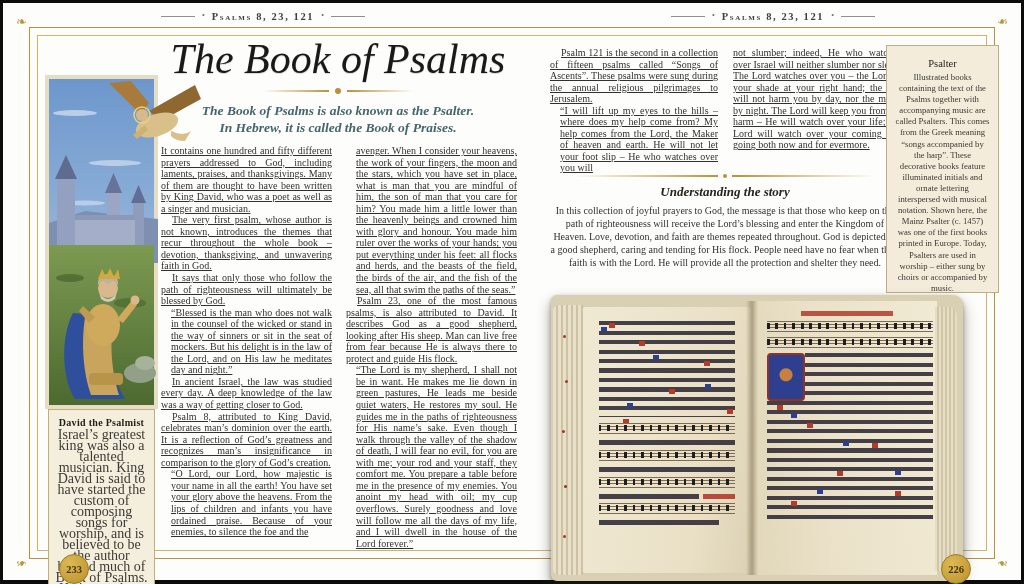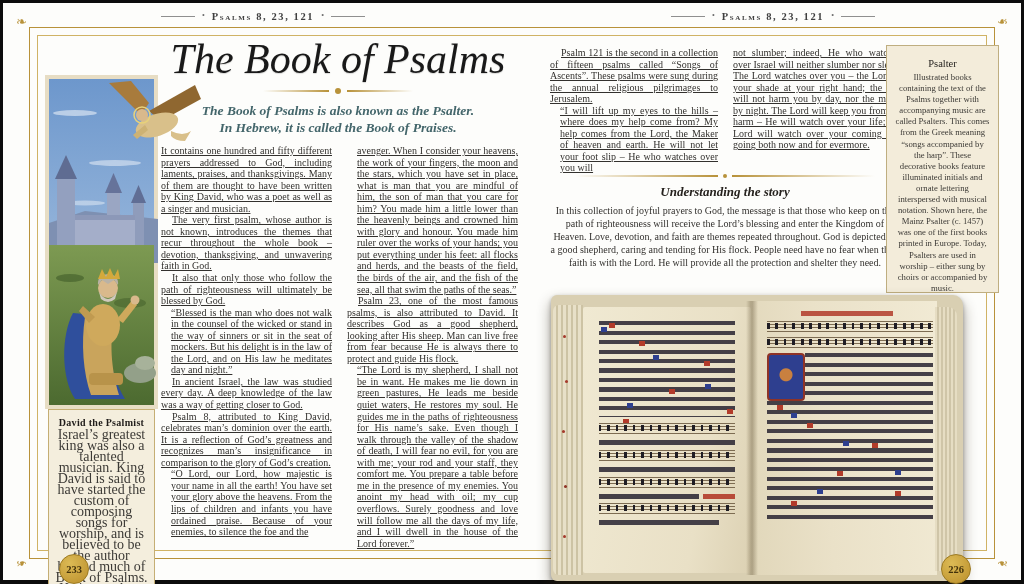--- a/index.html
+++ b/index.html
@@ -41,21 +41,21 @@
              text-shadow:0 1px 1px rgba(0,0,0,.15);}
   .tdiv{margin:6px auto 7px;width:150px;height:8px;display:flex;align-items:center;gap:6px;}
   .tdiv .line{height:2px;flex:1;}
   .tdiv .l{background:linear-gradient(90deg,rgba(184,146,58,0),#b8923a);}
   .tdiv .r{background:linear-gradient(90deg,#b8923a,rgba(184,146,58,0));}
   .tdiv .dot{width:6px;height:6px;border-radius:50%;background:#b8923a;}
   .subtitle{font-size:13.5px;font-style:italic;font-weight:700;color:#44666b;line-height:17px;}
 
   
   .cols{position:absolute;display:flex;z-index:2;}
-  .cols.lp{left:158px;top:142px;width:357px;gap:14px;justify-content:space-between;}
+  .cols.lp{left:158px;top:142px;width:357px;gap:14px;}
   .cols.rp{left:547px;top:44px;width:351px;gap:15px;}
   .col{width:171px;}
   .cols.rp .col{width:168px;}
   .col p{margin:0;font-size:10px;line-height:11.55px;color:#33312e;text-align:justify;text-decoration:underline;}
   .col p.indent{text-indent:11px;}
   .col p.quote{margin-left:10px;}
 
   
   .david-wrap{position:absolute;left:42px;top:70px;width:170px;height:340px;z-index:2;}
   .caption-box{position:absolute;left:45px;top:406px;width:107px;box-sizing:border-box;
@@ -215,21 +215,21 @@
   <div class="caption-box">
     <div class="caption-title">David the Psalmist</div>
     <div class="caption-text">Israel’s greatest king was also a talented musician. King David is said to have started the custom of composing songs for worship, and is believed to be the author behind much of Book of Psalms. He is seen here kneeling outside Jerusalem in a 15th-century depiction.</div>
   </div>
 
   <div class="cols lp">
     <div class="col">
 
     <p class="flush">It contains one hundred and fifty different prayers addressed to God, including laments, praises, and thanksgivings. Many of them are thought to have been written by King David, who was a poet as well as a singer and musician.</p>
         <p class="indent">The very first psalm, whose author is not known, introduces the themes that recur throughout the whole book – devotion, thanksgiving, and unwavering faith in God.</p>
-        <p class="indent">It also that only those who follow the path of righteousness will ultimately be blessed by God.</p>
+        <p class="indent">It says that only those who follow the path of righteousness will ultimately be blessed by God.</p>
         <p class="quote">“Blessed is the man who does not walk in the counsel of the wicked or stand in the way of sinners or sit in the seat of mockers. But his delight is in the law of the Lord, and on His law he meditates day and night.”</p>
         <p class="indent">In ancient Israel, the law was studied every day. A deep knowledge of the law was a way of getting closer to God.</p>
         <p class="indent">Psalm 8, attributed to King David, celebrates man’s dominion over the earth. It is a reflection of God’s greatness and recognizes man’s insignificance in comparison to the glory of God’s creation.</p>
         <p class="quote">“O Lord, our Lord, how majestic is your name in all the earth! You have set your glory above the heavens. From the lips of children and infants you have ordained praise. Because of your enemies, to silence the foe and the</p>
       </div>
     <div class="col">
 
     <p class="quote">avenger. When I consider your heavens, the work of your fingers, the moon and the stars, which you have set in place, what is man that you are mindful of him, the son of man that you care for him? You made him a little lower than the heavenly beings and crowned him with glory and honour. You made him ruler over the works of your hands; you put everything under his feet: all flocks and herds, and the beasts of the field, the birds of the air, and the fish of the sea, all that swim the paths of the seas.”</p>
         <p class="indent">Psalm 23, one of the most famous psalms, is also attributed to David. It describes God as a good shepherd, looking after His sheep. Man can live free from fear because He is always there to protect and guide His flock.</p>
         <p class="quote">“The Lord is my shepherd, I shall not be in want. He makes me lie down in green pastures, He leads me beside quiet waters, He restores my soul. He guides me in the paths of righteousness for His name’s sake. Even though I walk through the valley of the shadow of death, I will fear no evil, for you are with me; your rod and your staff, they comfort me. You prepare a table before me in the presence of my enemies. You anoint my head with oil; my cup overflows. Surely goodness and love will follow me all the days of my life, and I will dwell in the house of the Lord forever.”</p>

